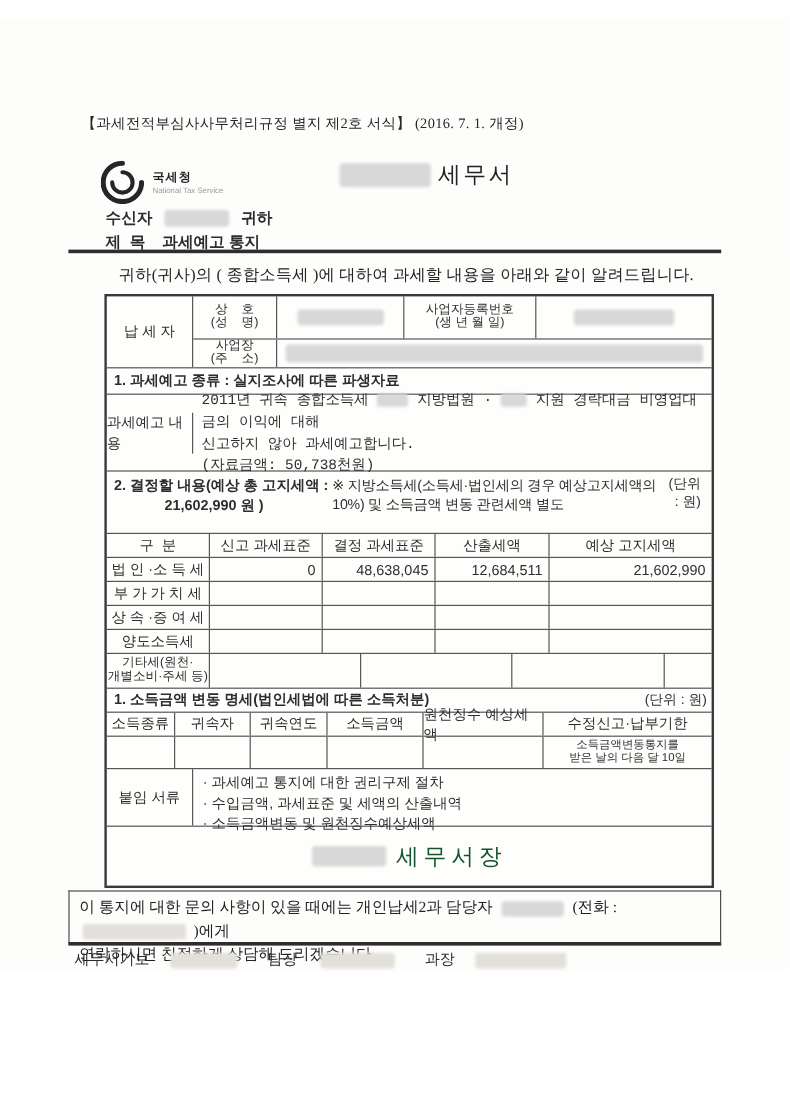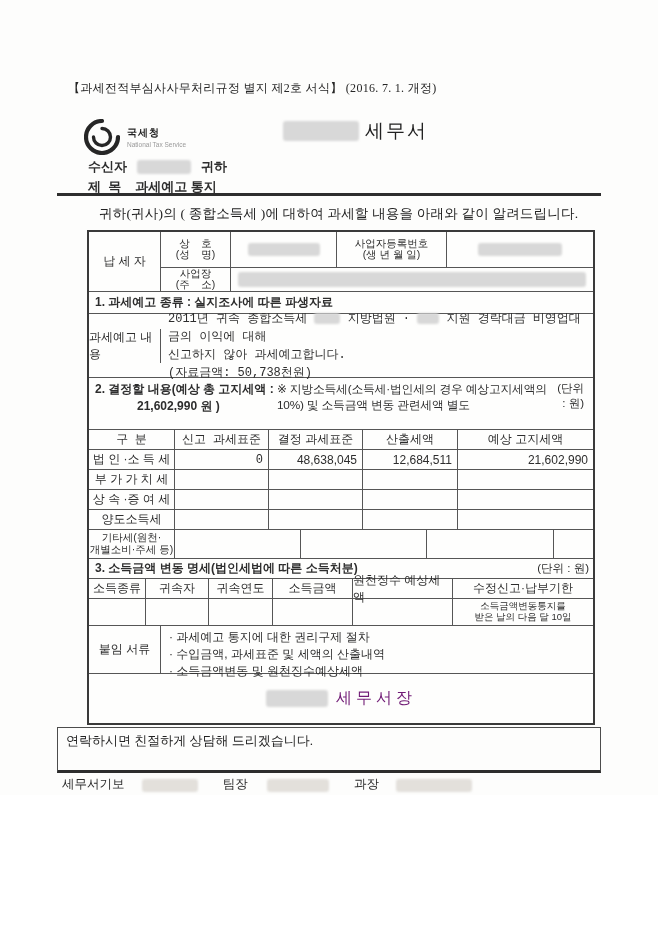--- a/index.html
+++ b/index.html
@@ -4,20 +4,21 @@
 <style>
   * { box-sizing: border-box; margin: 0; padding: 0; }
   html,body { background:#ffffff; }
   .page {
     position: relative;
     width: 658px; height: 795px;
     background: #fdfdfc;
     font-family: "Liberation Sans", "DejaVu Sans", sans-serif;
     color: #2d2d2d;
     overflow: hidden;
+    margin-top: 15px;
   }
   .serif { font-family: "Liberation Serif", "DejaVu Serif", serif; }
   .pre { white-space: pre; }
   .redact {
     display: inline-block;
     background: #d8d8d8;
     border-radius: 3px;
     filter: blur(1.3px);
     vertical-align: middle;
   }
@@ -62,33 +63,33 @@
   .rowC { height:64px;align-items:center; }
   .rowC .sect-lbl { width:72px; }
   .rowC .content { flex:1; padding:5px 7px; line-height:1.5;font-family:Liberation Mono, monospace; }
   .rowD { height:52px; flex-direction:row; padding:3px 5px 1px 6px; border-bottom:1px solid #565656; }
   .rowD .l1 { font-weight:bold; }
   .rowD .l2 { font-size:11.8px; margin-top:1px; letter-spacing:-0.2px; }
   .rowD .l3 { font-size:11.5px; text-align:right; padding-right:4px; }
   .hrow { height:20px; }
   .drow { height:20px; }
   .drow5 { height:29px;gap:32px; }
-  .w1 { width:86px; } .w2 { width:94px;font-family:Liberation Mono, monospace; } .w3 { width:94px; } .w4 { width:95px; } .w5 { flex:1; }
+  .w1 { width:86px; } .w2 { width:94px; } .w3 { width:94px; } .w4 { width:95px; } .w5 { flex:1; }
   .rowF { height:20px; align-items:center; padding:0 4px 0 6px; }
   .rowF .t { font-weight:bold; flex:1; }
   .rowF .u { font-size:11.5px; }
   .g1 { width:57px; } .g2 { width:63px; } .g3 { width:64px; } .g4 { width:80px; } .g5 { width:100px; } .g6 { flex:1; }
   .grow-h { height:20px; }
   .grow-d { height:27px; }
   .deadline { font-size:9.5px; line-height:1.15; text-align:center; flex-direction:column; }
   .rowH { height:48px; }
   .rowH .sect-lbl { width:72px; }
   .rowH .content { flex:1; padding:3px 8px; line-height:1.42; }
   .rowI { flex:1; align-items:center; justify-content:center; gap:8px; border-bottom:none; }
-  .rowI .sig { font-size:16px; letter-spacing:4px; color:#701a75; }
+  .rowI .sig { font-size:19px; letter-spacing:4px; color:#14532d; }
 
   
   .contact-box {
     position:absolute; left:57px; top:727px; width:544px; height:46px;
     border:1px solid #4c4c4c; border-bottom:3px solid #2d2d2d;
     padding:3px 8px; font-size:13px; line-height:1.5; color:#222;
   }
 
   
   .foot { position:absolute; font-size:12.5px; color:#2a2a2a; }
@@ -230,21 +231,21 @@
         <span>기타세(원천·</span>
         <span>개별소비·주세 등)</span>
       </div>
       <div class="cell w2"></div>
       <div class="cell w3"></div>
       <div class="cell w4"></div>
       <div class="cell w5"></div>
     </div>
 
     <div class="tr rowF">
-      <span class="t">3. 소득금액 변동 명세(법인세법에 따른 소득처분)</span>
+      <span class="t">1. 소득금액 변동 명세(법인세법에 따른 소득처분)</span>
       <span class="u">(단위 : 원)</span>
     </div>
 
     <div class="tr grow-h">
       <div class="cell g1">소득종류</div>
       <div class="cell g2">귀속자</div>
       <div class="cell g3">귀속연도</div>
       <div class="cell g4">소득금액</div>
       <div class="cell g5">원천징수 예상세액</div>
       <div class="cell g6">수정신고·납부기한</div>
@@ -271,20 +272,27 @@
     </div>
 
     <div class="tr rowI">
       <span class="redact" style="width:62px;height:17px;"></span>
       <span class="sig">세무서장</span>
     </div>
 
   </div>
 
   <div class="contact-box serif">
+    <div>
+      <span>이 통지에 대한 문의 사항이 있을 때에는  개인납세2과  담당자</span>
+      <span class="redact" style="width:52px;height:13px;margin:0 4px;"></span>
+      <span>(전화 :</span>
+      <span class="redact light" style="width:86px;height:13px;margin:0 3px;"></span>
+      <span>)에게</span>
+    </div>
     <div>연락하시면 친절하게 상담해 드리겠습니다.</div>
   </div>
 
   <div class="foot serif" style="left:62px; top:776px; width:540px;">
     <span>세무서기보</span>
     <span class="redact light" style="width:56px;height:13px;margin-left:14px;"></span>
     <span style="margin-left:22px;">팀장</span>
     <span class="redact light" style="width:62px;height:13px;margin-left:16px;"></span>
     <span style="margin-left:22px;">과장</span>
     <span class="redact light" style="width:76px;height:13px;margin-left:14px;"></span>

